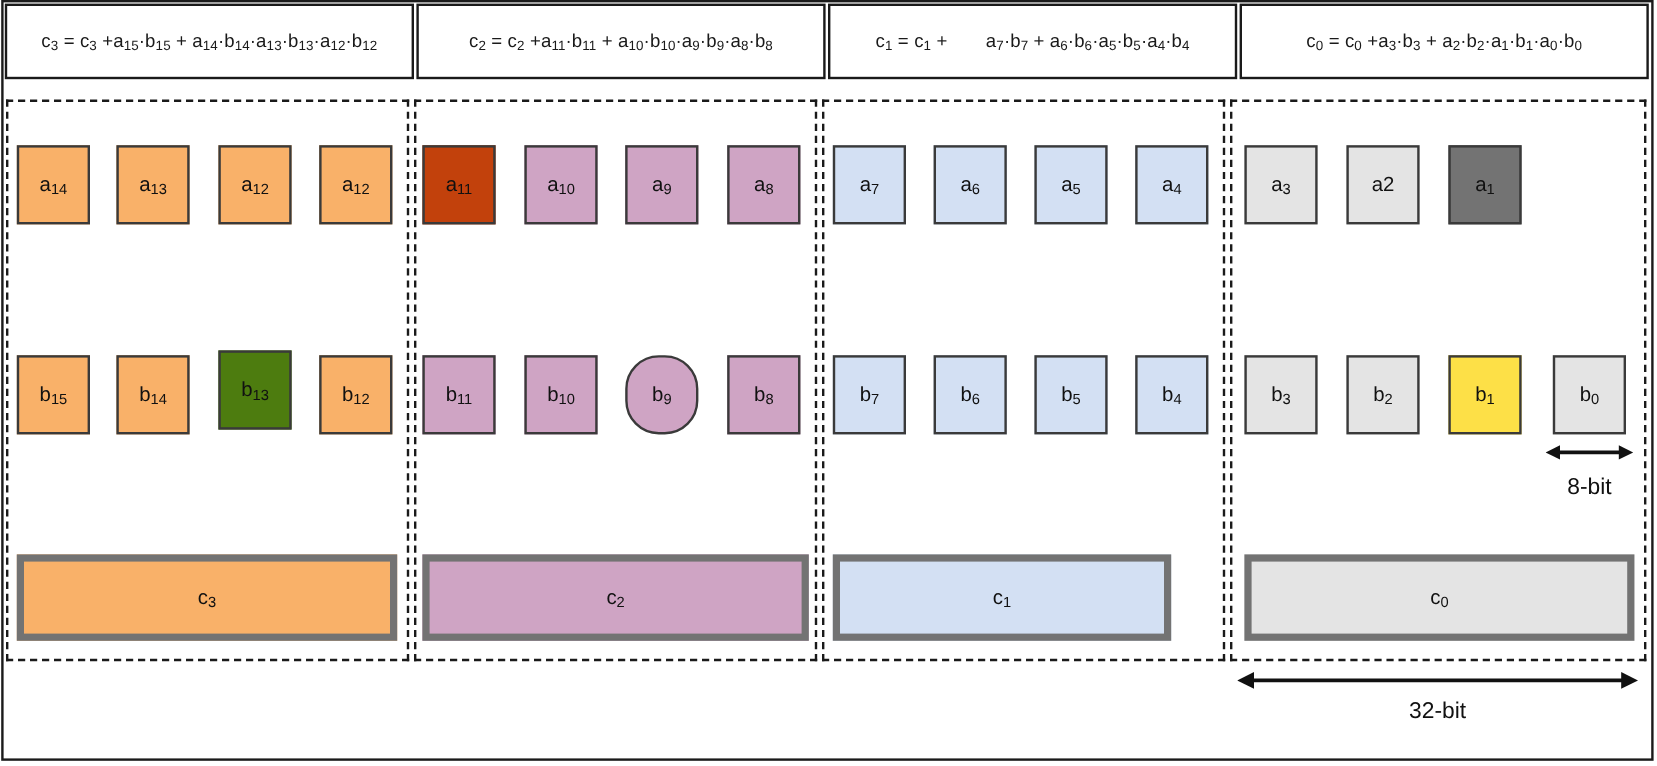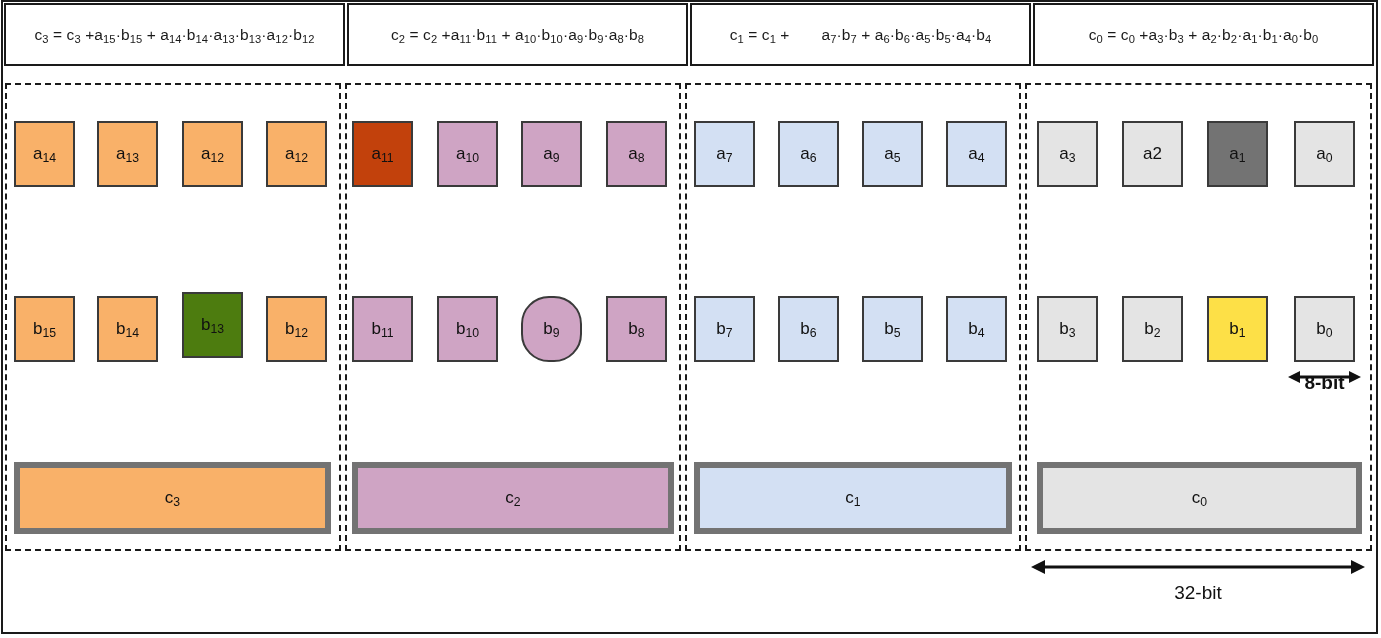--- a/index.html
+++ b/index.html
@@ -193,23 +193,20 @@
 
   <div class="cell" style="left:1037px;top:121px; background:#E4E4E4;">
       <span>a<sub>3</sub></span>
     </div>
   <div class="cell" style="left:1122px;top:121px; background:#E4E4E4;">
       <span>a2</span>
     </div>
   <div class="cell" style="left:1207px;top:121px; background:#737373;">
       <span>a<sub>1</sub></span>
     </div>
-  <div class="cell" style="left:1294px;top:121px; background:#E4E4E4;">
-      <span>a<sub>0</sub></span>
-    </div>
 
   <div class="cell" style="left:14px;  top:296px; background:#F9B169;">
       <span>b<sub>15</sub></span>
     </div>
   <div class="cell" style="left:97px;  top:296px; background:#F9B169;">
       <span>b<sub>14</sub></span>
     </div>
   <div class="cell" style="left:182px; top:292px; background:#4d7c0f;">
       <span>b<sub>13</sub></span>
     </div>
@@ -255,30 +252,30 @@
   <div class="cell" style="left:1294px;top:296px; background:#E4E4E4;">
       <span>b<sub>0</sub></span>
     </div>
 
   <div class="measure" style="left:1288px; top:368px; width:73px;">
     <svg class="arrow-svg" width="73" height="18" viewBox="0 0 73 18">
       <line x1="9" y1="9" x2="64" y2="9" stroke="#111111" stroke-width="3"></line>
       <polygon points="0,9 12,3 12,15" fill="#111111"></polygon>
       <polygon points="73,9 61,3 61,15" fill="#111111"></polygon>
     </svg>
-    <div class="measure-label" style="top:4px;font-weight:bold;">8-bit</div>
+    <div class="measure-label" style="top:28px;">8-bit</div>
   </div>
 
   <div class="cbar" style="left:14px;   top:462px; width:317px; background:#F9B169;">
       <span>c<sub>3</sub></span>
     </div>
   <div class="cbar" style="left:352px;  top:462px; width:322px; background:#CFA4C4;">
       <span>c<sub>2</sub></span>
     </div>
-  <div class="cbar" style="left:694px;  top:462px; width:318px; background:#D3E0F3;">
+  <div class="cbar" style="left:694px;  top:462px; width:282px; background:#D3E0F3;">
       <span>c<sub>1</sub></span>
     </div>
   <div class="cbar" style="left:1037px; top:462px; width:325px; background:#E4E4E4;">
       <span>c<sub>0</sub></span>
     </div>
 
   <div class="measure" style="left:1031px; top:558px; width:334px;">
     <svg class="arrow-svg" width="334" height="18" viewBox="0 0 334 18">
       <line x1="10" y1="9" x2="324" y2="9" stroke="#111111" stroke-width="3"></line>
       <polygon points="0,9 14,2 14,16" fill="#111111"></polygon>

